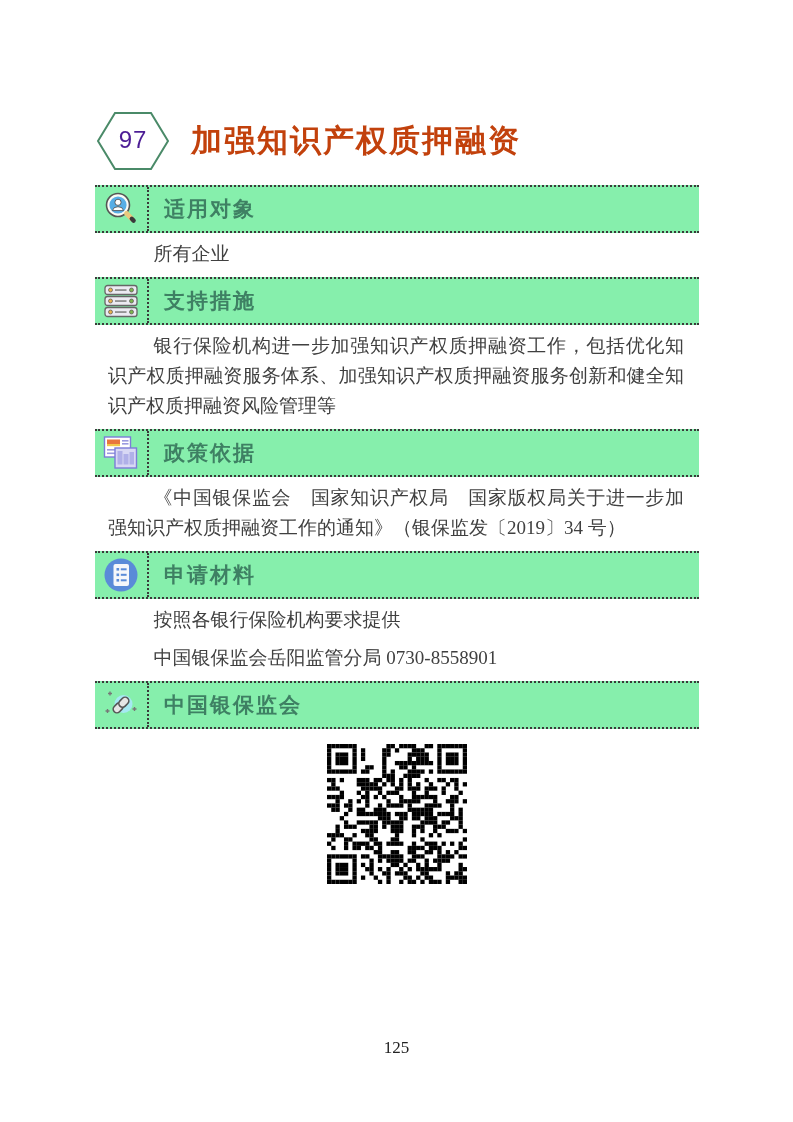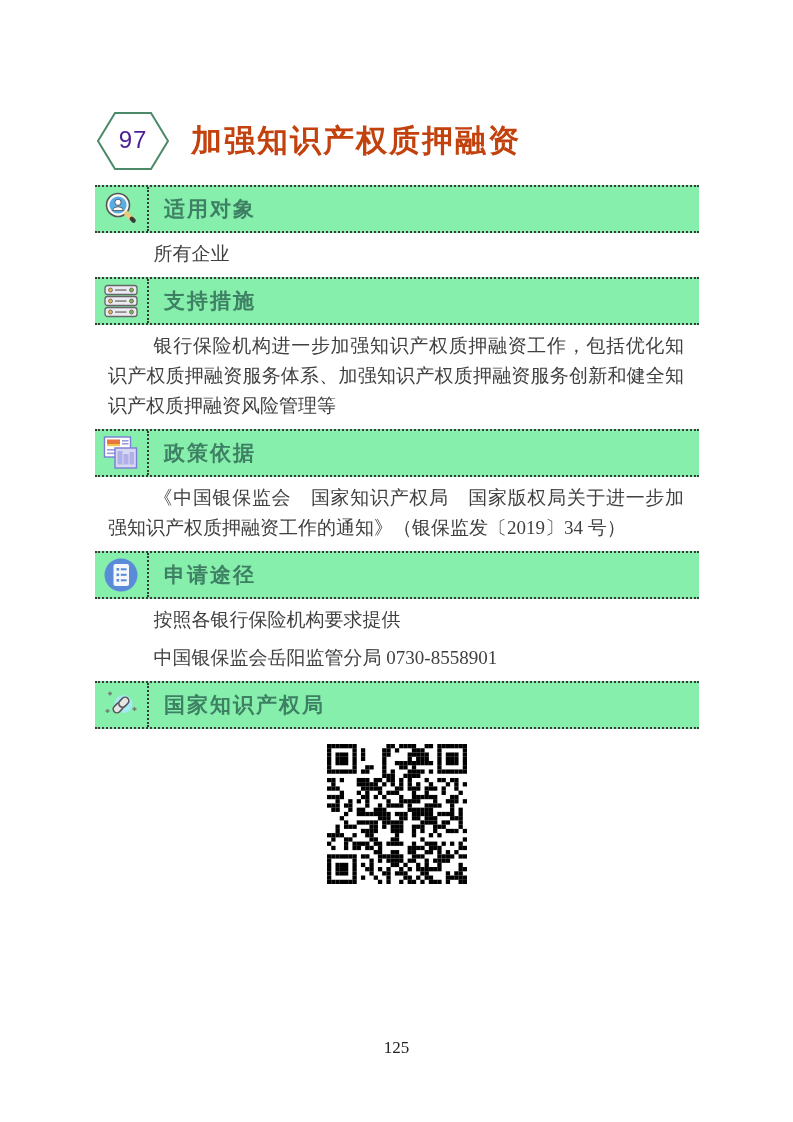--- a/index.html
+++ b/index.html
@@ -144,40 +144,40 @@
         <circle cx="19" cy="19" r="16.5" fill="#5a8bd8"></circle>
         <rect x="11.5" y="8" width="15.5" height="22" rx="2" fill="#f5f7fa"></rect>
         <rect x="14.5" y="12" width="2.6" height="2.6" fill="#5a8bd8"></rect>
         <rect x="18.8" y="12.3" width="5.8" height="2" fill="#5a8bd8"></rect>
         <rect x="14.5" y="17.5" width="2.6" height="2.6" fill="#5a8bd8"></rect>
         <rect x="18.8" y="17.8" width="5.8" height="2" fill="#5a8bd8"></rect>
         <rect x="14.5" y="23" width="2.6" height="2.6" fill="#5a8bd8"></rect>
         <rect x="18.8" y="23.3" width="5.8" height="2" fill="#5a8bd8"></rect>
       </svg>
     </div>
-    <div class="band-label">申请途径</div>
+    <div class="band-label">申请材料</div>
   </div>
   <p class="body-text">按照各银行保险机构要求提供</p>
 
   <p class="body-text">中国银保监会岳阳监管分局 0730-8558901</p>
 
   <div class="band">
     <div class="icon-cell">
       <svg width="38" height="38" viewBox="0 0 38 38">
         <circle cx="21.5" cy="18" r="9" fill="#a5e9f2"></circle>
         <g transform="rotate(-45 19 19)">
           <rect x="9.5" y="15.3" width="11" height="7.4" rx="3.7" fill="#e6e6e6" stroke="#555" stroke-width="1.6"></rect>
           <rect x="17.5" y="15.3" width="11" height="7.4" rx="3.7" fill="#e6e6e6" stroke="#555" stroke-width="1.6"></rect>
         </g>
         <path d="M8 5.5 v4 M6 7.5 h4" stroke="#777" stroke-width="1.4"></path>
         <path d="M5.5 23 v4 M3.5 25 h4" stroke="#777" stroke-width="1.4"></path>
         <path d="M32.5 21 v4 M30.5 23 h4" stroke="#777" stroke-width="1.4"></path>
       </svg>
     </div>
-    <div class="band-label">国家知识产权局</div>
+    <div class="band-label">中国银保监会</div>
   </div>
 
   <div class="qr-wrap">
     <svg id="qr" width="140" height="140" viewBox="0 0 140 140" fill="#000">
         <rect x="0.00" y="0.00" width="4.29" height="4.29"></rect>
         <rect x="4.24" y="0.00" width="4.29" height="4.29"></rect>
         <rect x="8.48" y="0.00" width="4.29" height="4.29"></rect>
         <rect x="12.73" y="0.00" width="4.29" height="4.29"></rect>
         <rect x="16.97" y="0.00" width="4.29" height="4.29"></rect>
         <rect x="21.21" y="0.00" width="4.29" height="4.29"></rect>

